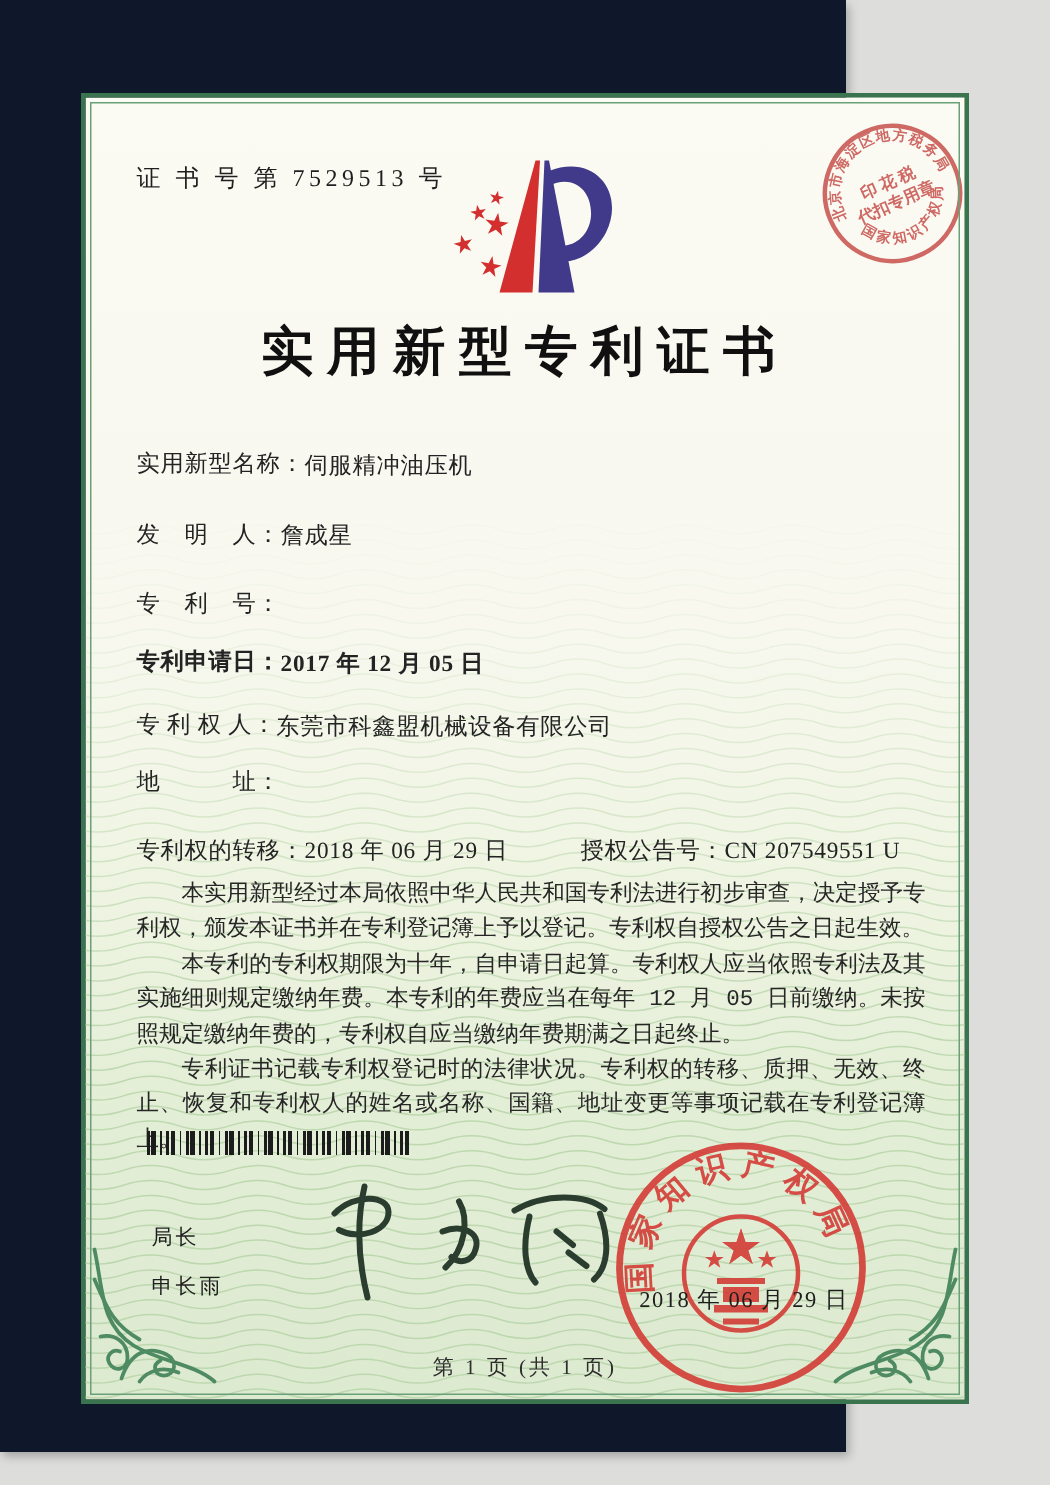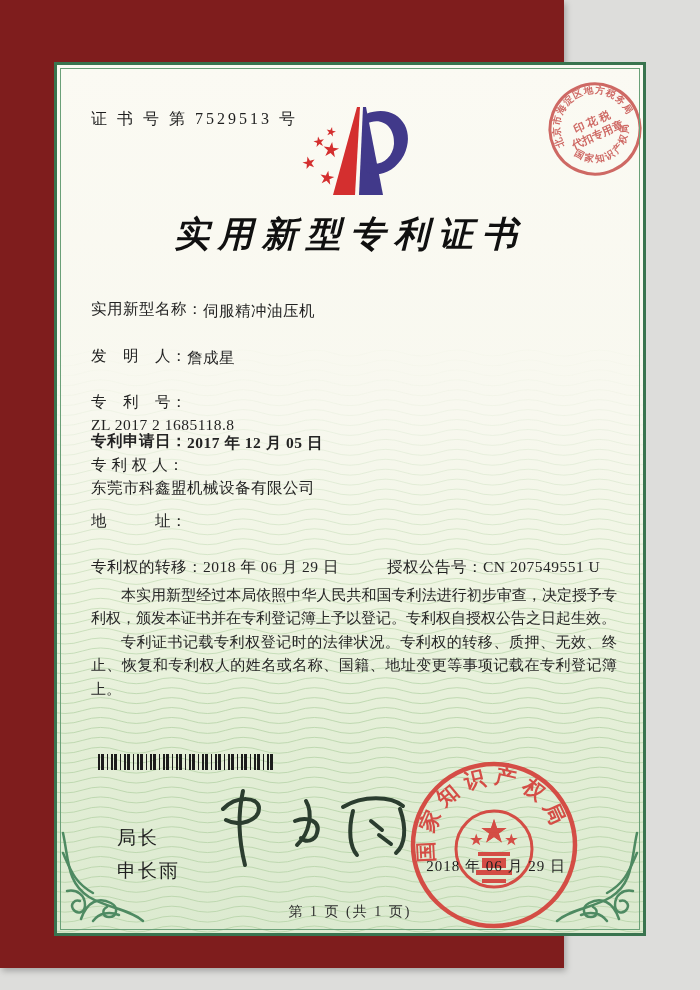--- a/index.html
+++ b/index.html
@@ -1,49 +1,49 @@
 <!DOCTYPE html>
 <html><head>
 <meta charset="utf-8">
 <style>
   * { margin:0; padding:0; box-sizing:border-box; }
   html,body { width:700px; height:990px; background:#e6e6e3; font-family:"Liberation Serif","DejaVu Serif",serif; }
   .scan { position:relative; width:700px; height:990px; background:#dddddb; overflow:hidden; }
-  .paper { position:absolute; left:0; top:0; width:564px; height:968px; background:#7f1d1d;
+  .paper { position:absolute; left:0; top:0; width:564px; height:968px; background:#0f172a;
            box-shadow:2px 3px 6px rgba(0,0,0,.25); }
   .frame { position:absolute; left:54px; top:62px; width:592px; height:874px;
            border:3px solid #39744f;
            background:linear-gradient(180deg,#fbfaf3 0%,#f8f8ef 40%,#eef4e1 62%,#e3eed6 78%,#dcead0 100%); }
   .frame::after { content:''; position:absolute; inset:3px; border:1px solid #6aa078; pointer-events:none; z-index:5; }
   .waves { position:absolute; inset:0; width:100%; height:100%; z-index:0; }
   .content { position:absolute; inset:0; z-index:2; }
 
   .cert-no { position:absolute; left:34px; top:44px; font-size:16px; letter-spacing:3px; color:#1f1f1f; }
 
   .logo { position:absolute; left:212px; top:34px; }
 
   .title { position:absolute; left:0; top:146px; width:100%; text-align:center;
-           font-size:35px; font-weight:bold; letter-spacing:9px; color:#101010;font-style:italic; }
+           font-size:35px; font-weight:bold; letter-spacing:9px; color:#101010; }
 
   .field { position:absolute; left:34px; font-size:15.5px; color:#232323; letter-spacing:.5px; display:flex; }
   .field .lbl { white-space:pre; }
   .field .val { white-space:pre-line; max-width:430px; line-height:24px; }
   .f0 { top:234px; } .f1 { top:281px; } .f2 { top:327px;flex-direction:column; }
-  .f3 { top:366px;font-weight:bold; } .f4 { top:390px;flex-direction:column; } .f5 { top:446px; }
+  .f3 { top:366px;font-weight:bold; } .f4 { top:408px; } .f5 { top:446px; }
   .grant-row { position:absolute; left:34px; top:492px; width:540px; font-size:15.5px; color:#232323; letter-spacing:.5px; }
   .grant-no { position:absolute; left:296px; top:0; }
 
   .paras { position:absolute; left:34px; top:520px; width:526px; font-size:15px; line-height:23.4px;
            color:#262626; text-align:justify;font-family:Liberation Mono, monospace; }
   .paras p { text-indent:2em; }
 
   .barcode { position:absolute; left:41px; top:689px; width:178px; height:16px;
              background:repeating-linear-gradient(90deg,#1c1c1c 0 2px,transparent 2px 3px,#1c1c1c 3px 6px,transparent 6px 9px,#1c1c1c 9px 10px,transparent 10px 13px); }
 
-  .director { position:absolute; left:60px; top:744px; font-size:19px; color:#1e1e1e; letter-spacing:2px; line-height:33px;margin-top:12px; }
+  .director { position:absolute; left:44px; top:744px; font-size:14px; color:#1e1e1e; letter-spacing:2px; line-height:33px; }
 
   .sig { position:absolute; left:146px; top:712px; }
 
   .seal { position:absolute; left:349px; top:692px; opacity:.92; }
   .seal-date { position:absolute; left:356px; top:792px; width:166px; text-align:center;
                font-size:15px; color:#1d1d1d; letter-spacing:1px; z-index:4; }
 
   .footer { position:absolute; left:0; top:838px; width:100%; text-align:center; font-size:14px; color:#2d2d2d; letter-spacing:2px; }
 
   .tax-stamp { position:absolute; left:486px; top:12px; transform:rotate(-24deg); opacity:.85; }
@@ -151,41 +151,41 @@
         <div class="field f0">
           <span class="lbl">实用新型名称：</span>
           <span class="val">伺服精冲油压机</span>
         </div>
         <div class="field f1">
           <span class="lbl">发　明　人：</span>
           <span class="val">詹成星</span>
         </div>
         <div class="field f2">
           <span class="lbl">专　利　号：</span>
-          <span class="val">ZL 2017 2 1685118.8</span>
         </div>
         <div class="field f3">
           <span class="lbl">专利申请日：</span>
           <span class="val">2017 年 12 月 05 日</span>
         </div>
         <div class="field f4">
           <span class="lbl">专 利 权 人：</span>
           <span class="val">东莞市科鑫盟机械设备有限公司</span>
         </div>
         <div class="field f5">
           <span class="lbl">地　　　址：</span>
         </div>
 
         <div class="grant-row">
           <span>专利权的转移：</span><span>2018 年 06 月 29 日</span>
           <span class="grant-no"><span>授权公告号：</span><span>CN 207549551 U</span></span>
         </div>
 
         <div class="paras">
           <p>本实用新型经过本局依照中华人民共和国专利法进行初步审查，决定授予专利权，颁发本证书并在专利登记簿上予以登记。专利权自授权公告之日起生效。</p>
+          <p>本专利的专利权期限为十年，自申请日起算。专利权人应当依照专利法及其实施细则规定缴纳年费。本专利的年费应当在每年 12 月 05 日前缴纳。未按照规定缴纳年费的，专利权自应当缴纳年费期满之日起终止。</p>
           <p>专利证书记载专利权登记时的法律状况。专利权的转移、质押、无效、终止、恢复和专利权人的姓名或名称、国籍、地址变更等事项记载在专利登记簿上。</p>
         </div>
 
         <div class="barcode"></div>
 
         <div class="director">
           <div>局长</div>
           <div>申长雨</div>
         </div>
 

